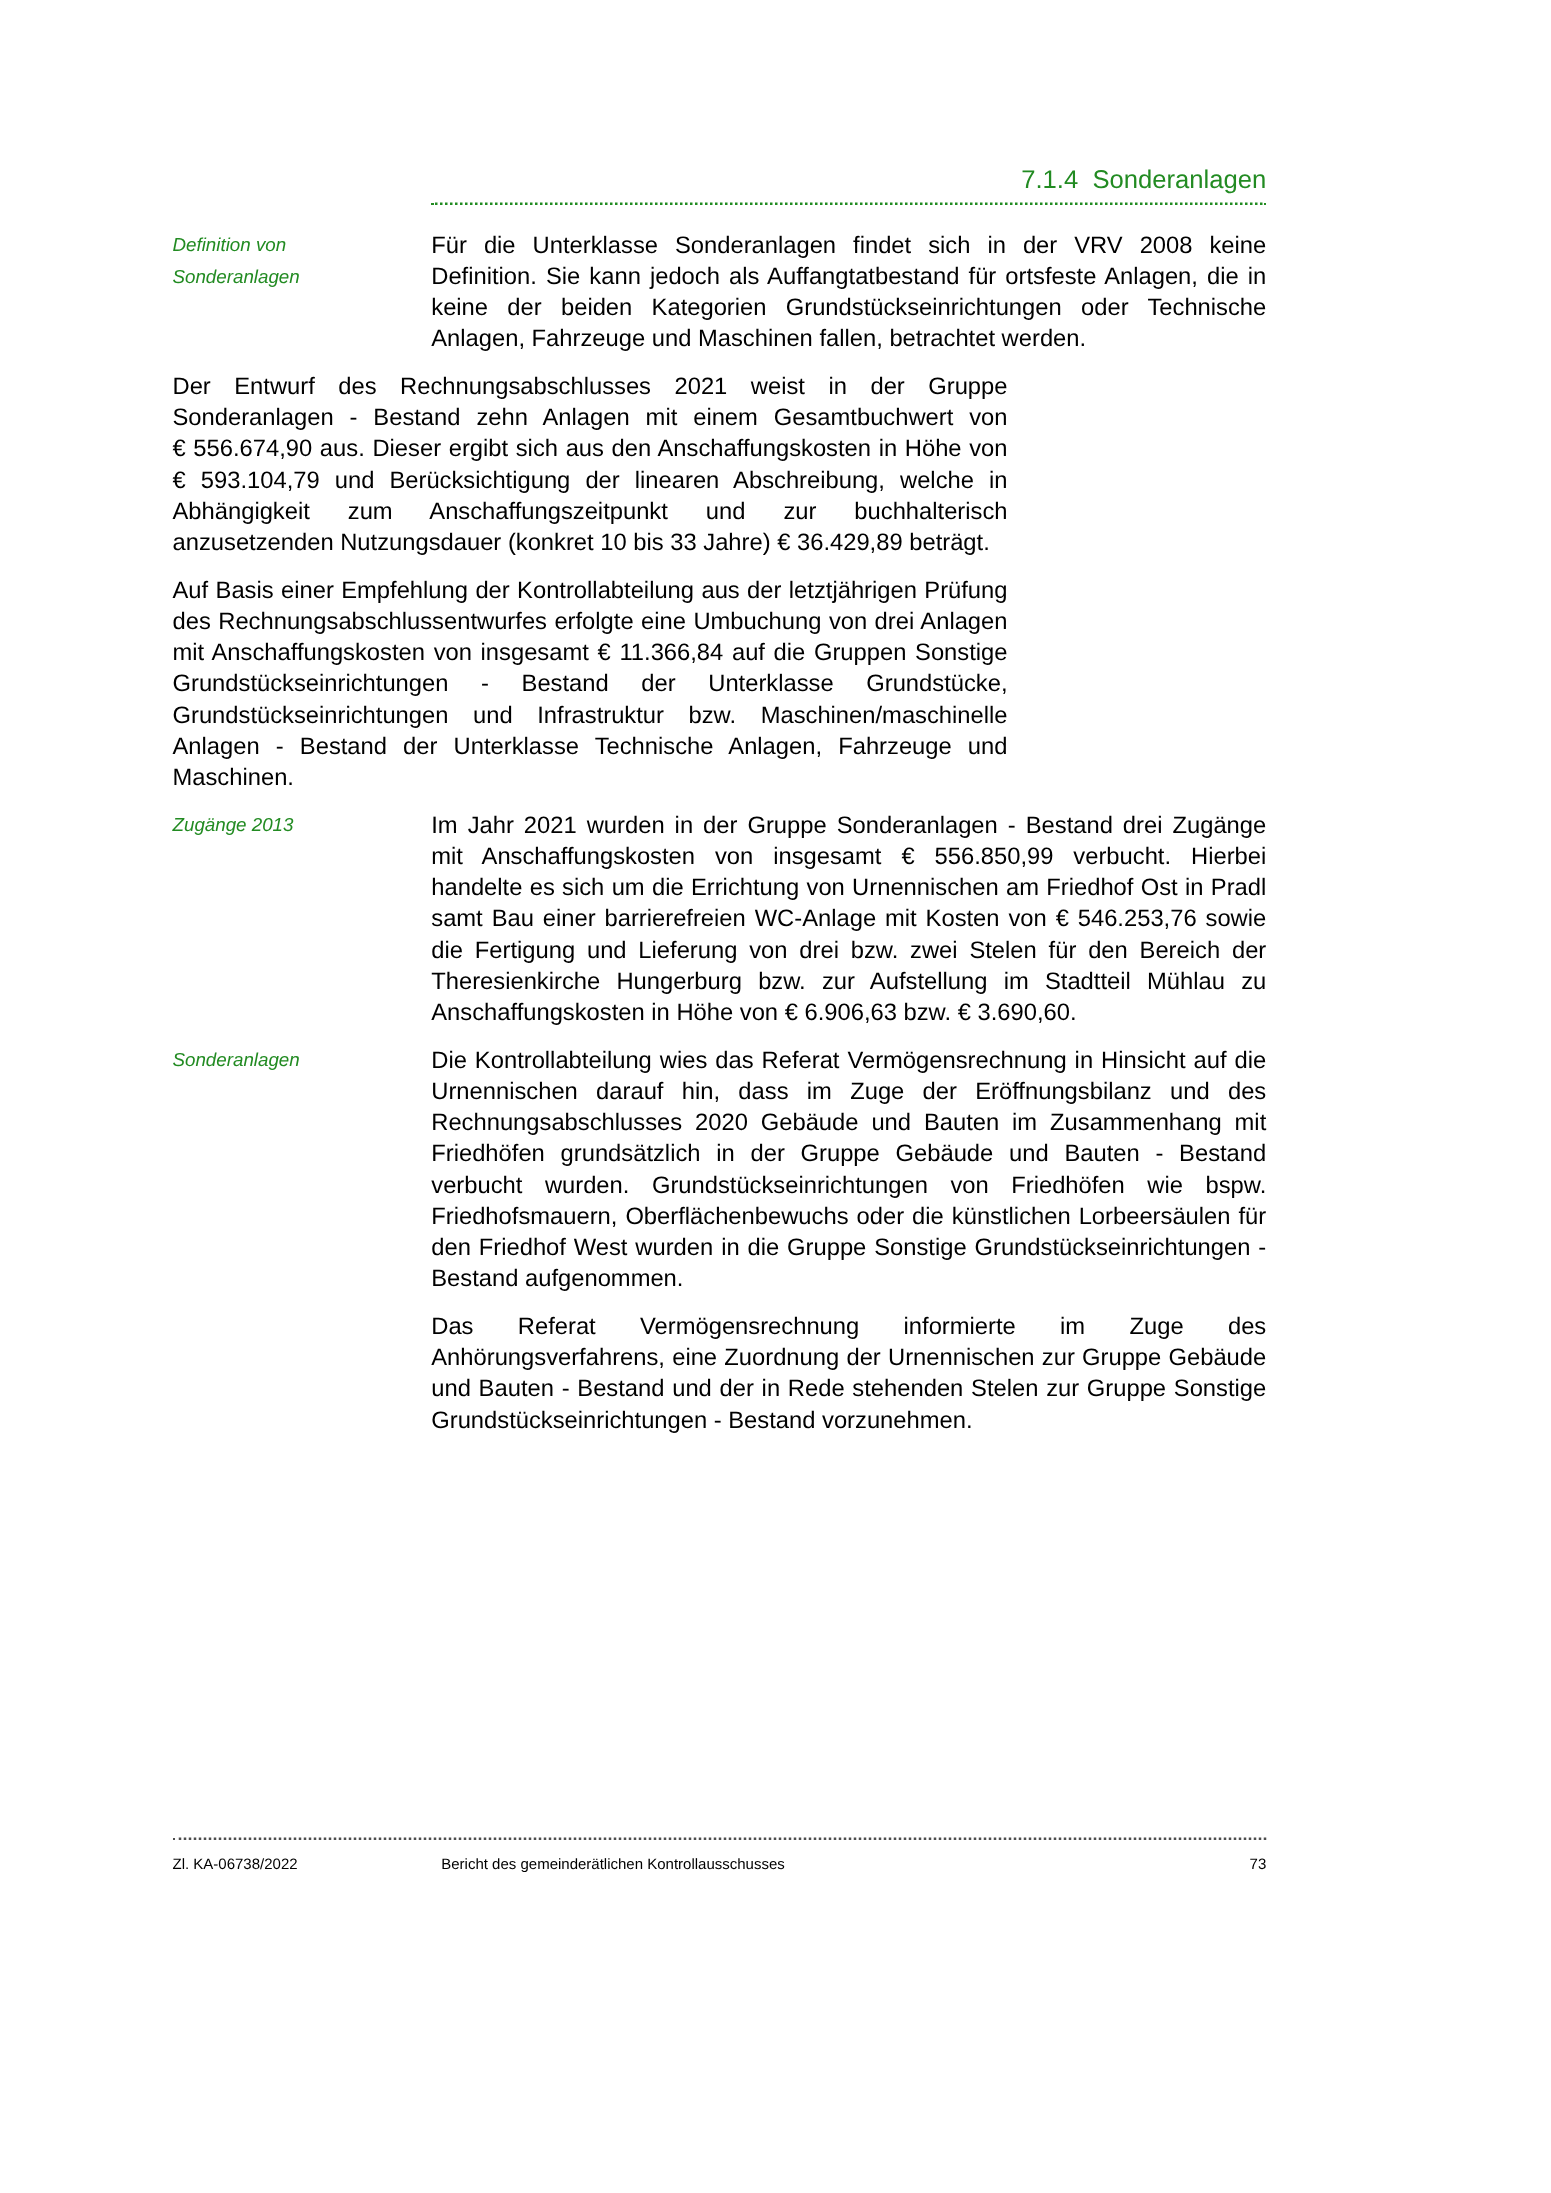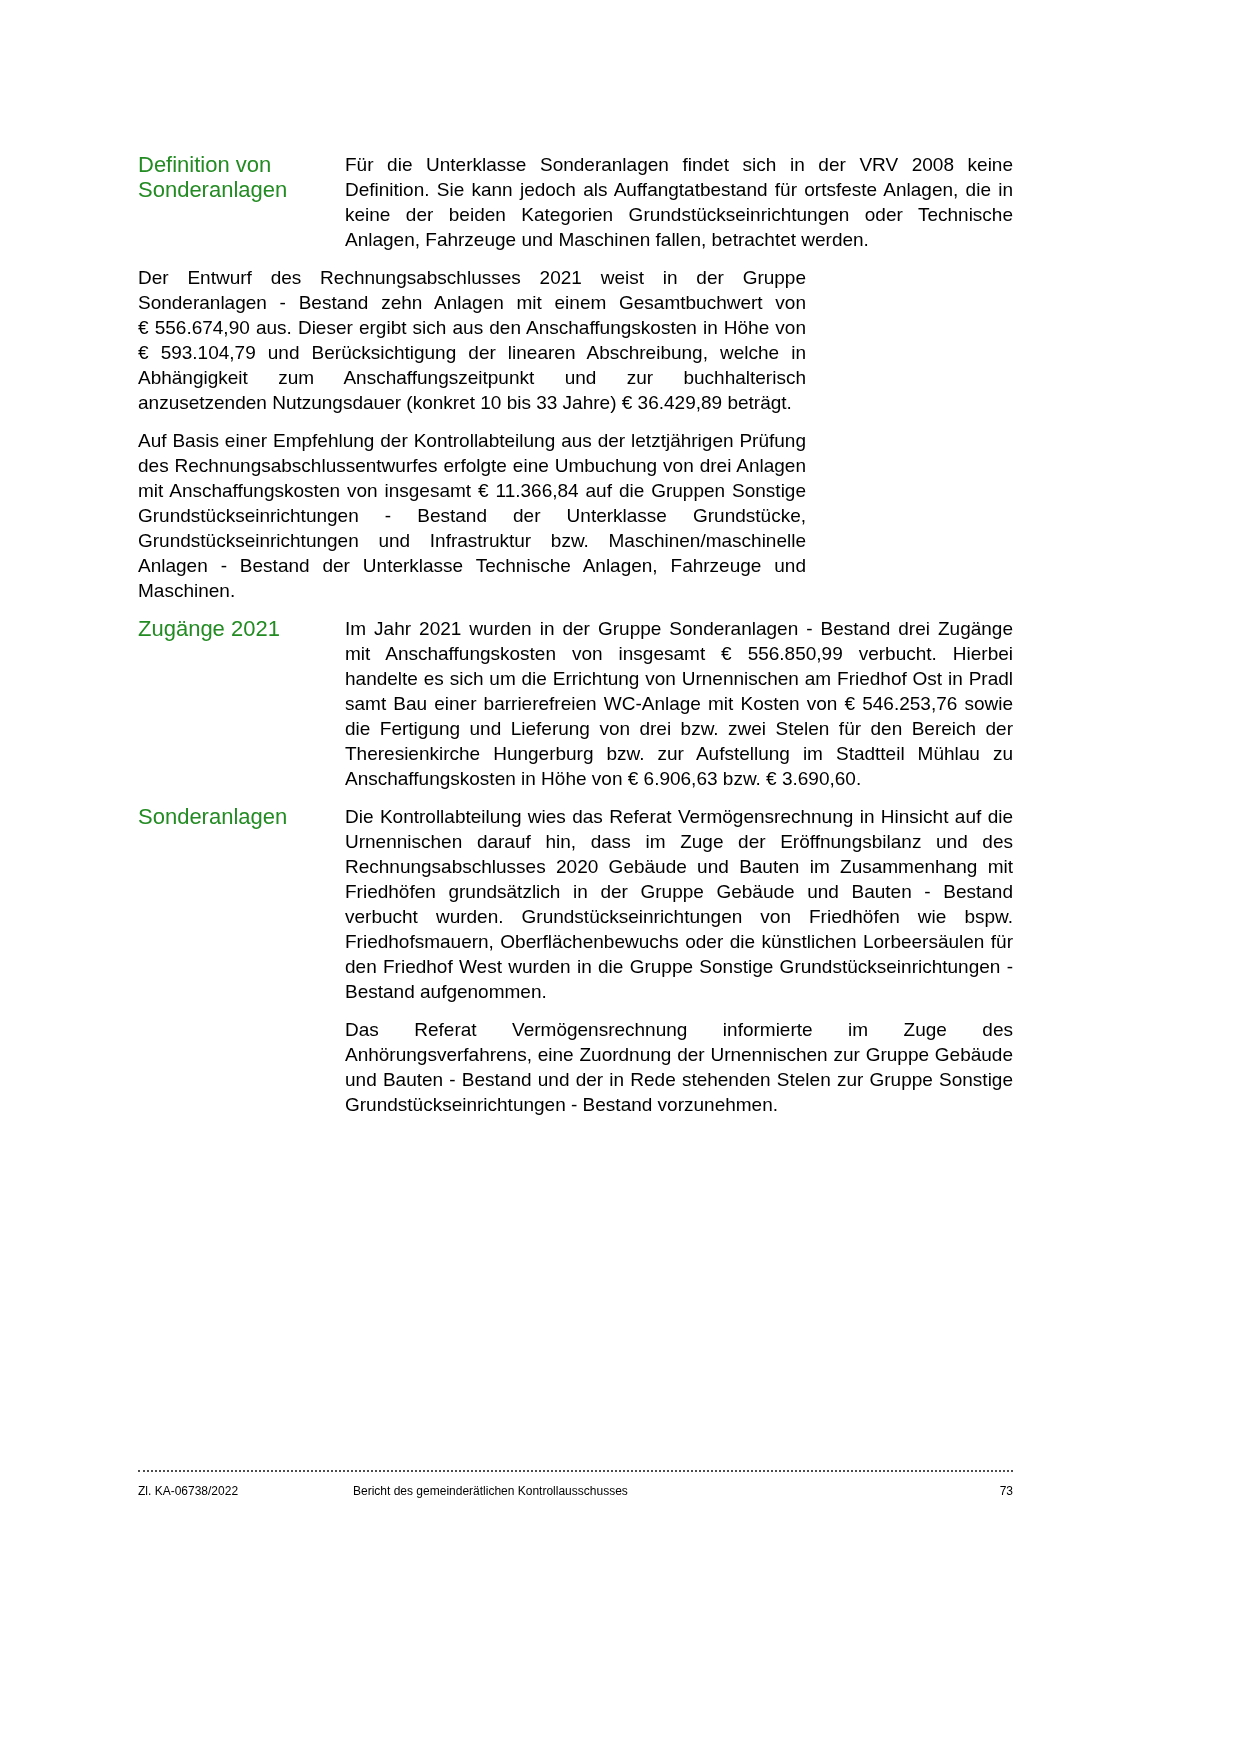--- a/index.html
+++ b/index.html
@@ -35,22 +35,23 @@
     margin-top: 6px;
   }
   .section { display: flex; margin-top: 13px; }
   .section.first { margin-top: 20px; }
   .label {
     flex: 0 0 207px;
     width: 207px;
     box-sizing: border-box;
     padding-right: 18px;
     color: var(--green);
-    font-size: 22px;
+    font-size: 15px;
     line-height: 25px;
+    font-style: italic;
   }
   .bodycol {
     flex: 0 0 668px;
     width: 668px;
     font-size: 19px;
     line-height: 25px;
     text-align: justify;
   }
   .bodycol p { margin: 0; }
   .footer {
@@ -70,20 +71,24 @@
   .footer-ref { flex: 0 0 215px; }
   .footer-title { flex: 1 1 auto; text-align: left; }
   .footer-page { flex: 0 0 80px; text-align: right; }
 </style>
 </head>
 <body>
 
 <div class="page">
   <div class="content">
 
+    <div class="heading-wrap">
+      <h1 class="heading">7.1.4  Sonderanlagen</h1>
+      <div class="heading-rule"></div>
+    </div>
 
     <section class="section first">
       <div class="label">Definition von Sonderanlagen</div>
       <div class="bodycol">
         <p>Für die Unterklasse Sonderanlagen findet sich in der VRV 2008 keine Definition. Sie kann jedoch als Auffangtatbestand für ortsfeste Anlagen, die in keine der beiden Kategorien Grundstückseinrichtungen oder Technische Anlagen, Fahrzeuge und Maschinen fallen, betrachtet werden.</p>
       </div>
     </section>
 
     <section class="section">
       <div class="bodycol">
@@ -91,21 +96,21 @@
       </div>
     </section>
 
     <section class="section">
       <div class="bodycol">
         <p>Auf Basis einer Empfehlung der Kontrollabteilung aus der letztjährigen Prüfung des Rechnungsabschlussentwurfes erfolgte eine Umbuchung von drei Anlagen mit Anschaffungskosten von insgesamt €&nbsp;11.366,84 auf die Gruppen Sonstige Grundstückseinrichtungen - Bestand der Unterklasse Grundstücke, Grundstückseinrichtungen und Infrastruktur bzw. Maschinen/maschinelle Anlagen - Bestand der Unterklasse Technische Anlagen, Fahrzeuge und Maschinen.</p>
       </div>
     </section>
 
     <section class="section">
-      <div class="label">Zugänge 2021</div>
+      <div class="label">Zugänge 2013</div>
       <div class="bodycol">
         <p>Im Jahr 2021 wurden in der Gruppe Sonderanlagen - Bestand drei Zugänge mit Anschaffungskosten von insgesamt €&nbsp;556.850,99 verbucht. Hierbei handelte es sich um die Errichtung von Urnennischen am Friedhof Ost in Pradl samt Bau einer barrierefreien WC-Anlage mit Kosten von €&nbsp;546.253,76 sowie die Fertigung und Lieferung von drei bzw. zwei Stelen für den Bereich der Theresienkirche Hungerburg bzw. zur Aufstellung im Stadtteil Mühlau zu Anschaffungskosten in Höhe von €&nbsp;6.906,63 bzw. €&nbsp;3.690,60.</p>
       </div>
     </section>
 
     <section class="section">
       <div class="label">Sonderanlagen</div>
       <div class="bodycol">
         <p>Die Kontrollabteilung wies das Referat Vermögensrechnung in Hinsicht auf die Urnennischen darauf hin, dass im Zuge der Eröffnungsbilanz und des Rechnungsabschlusses 2020 Gebäude und Bauten im Zusammenhang mit Friedhöfen grundsätzlich in der Gruppe Gebäude und Bauten - Bestand verbucht wurden. Grundstückseinrichtungen von Friedhöfen wie bspw. Friedhofsmauern, Oberflächenbewuchs oder die künstlichen Lorbeersäulen für den Friedhof West wurden in die Gruppe Sonstige Grundstückseinrichtungen - Bestand aufgenommen.</p>
       </div>

